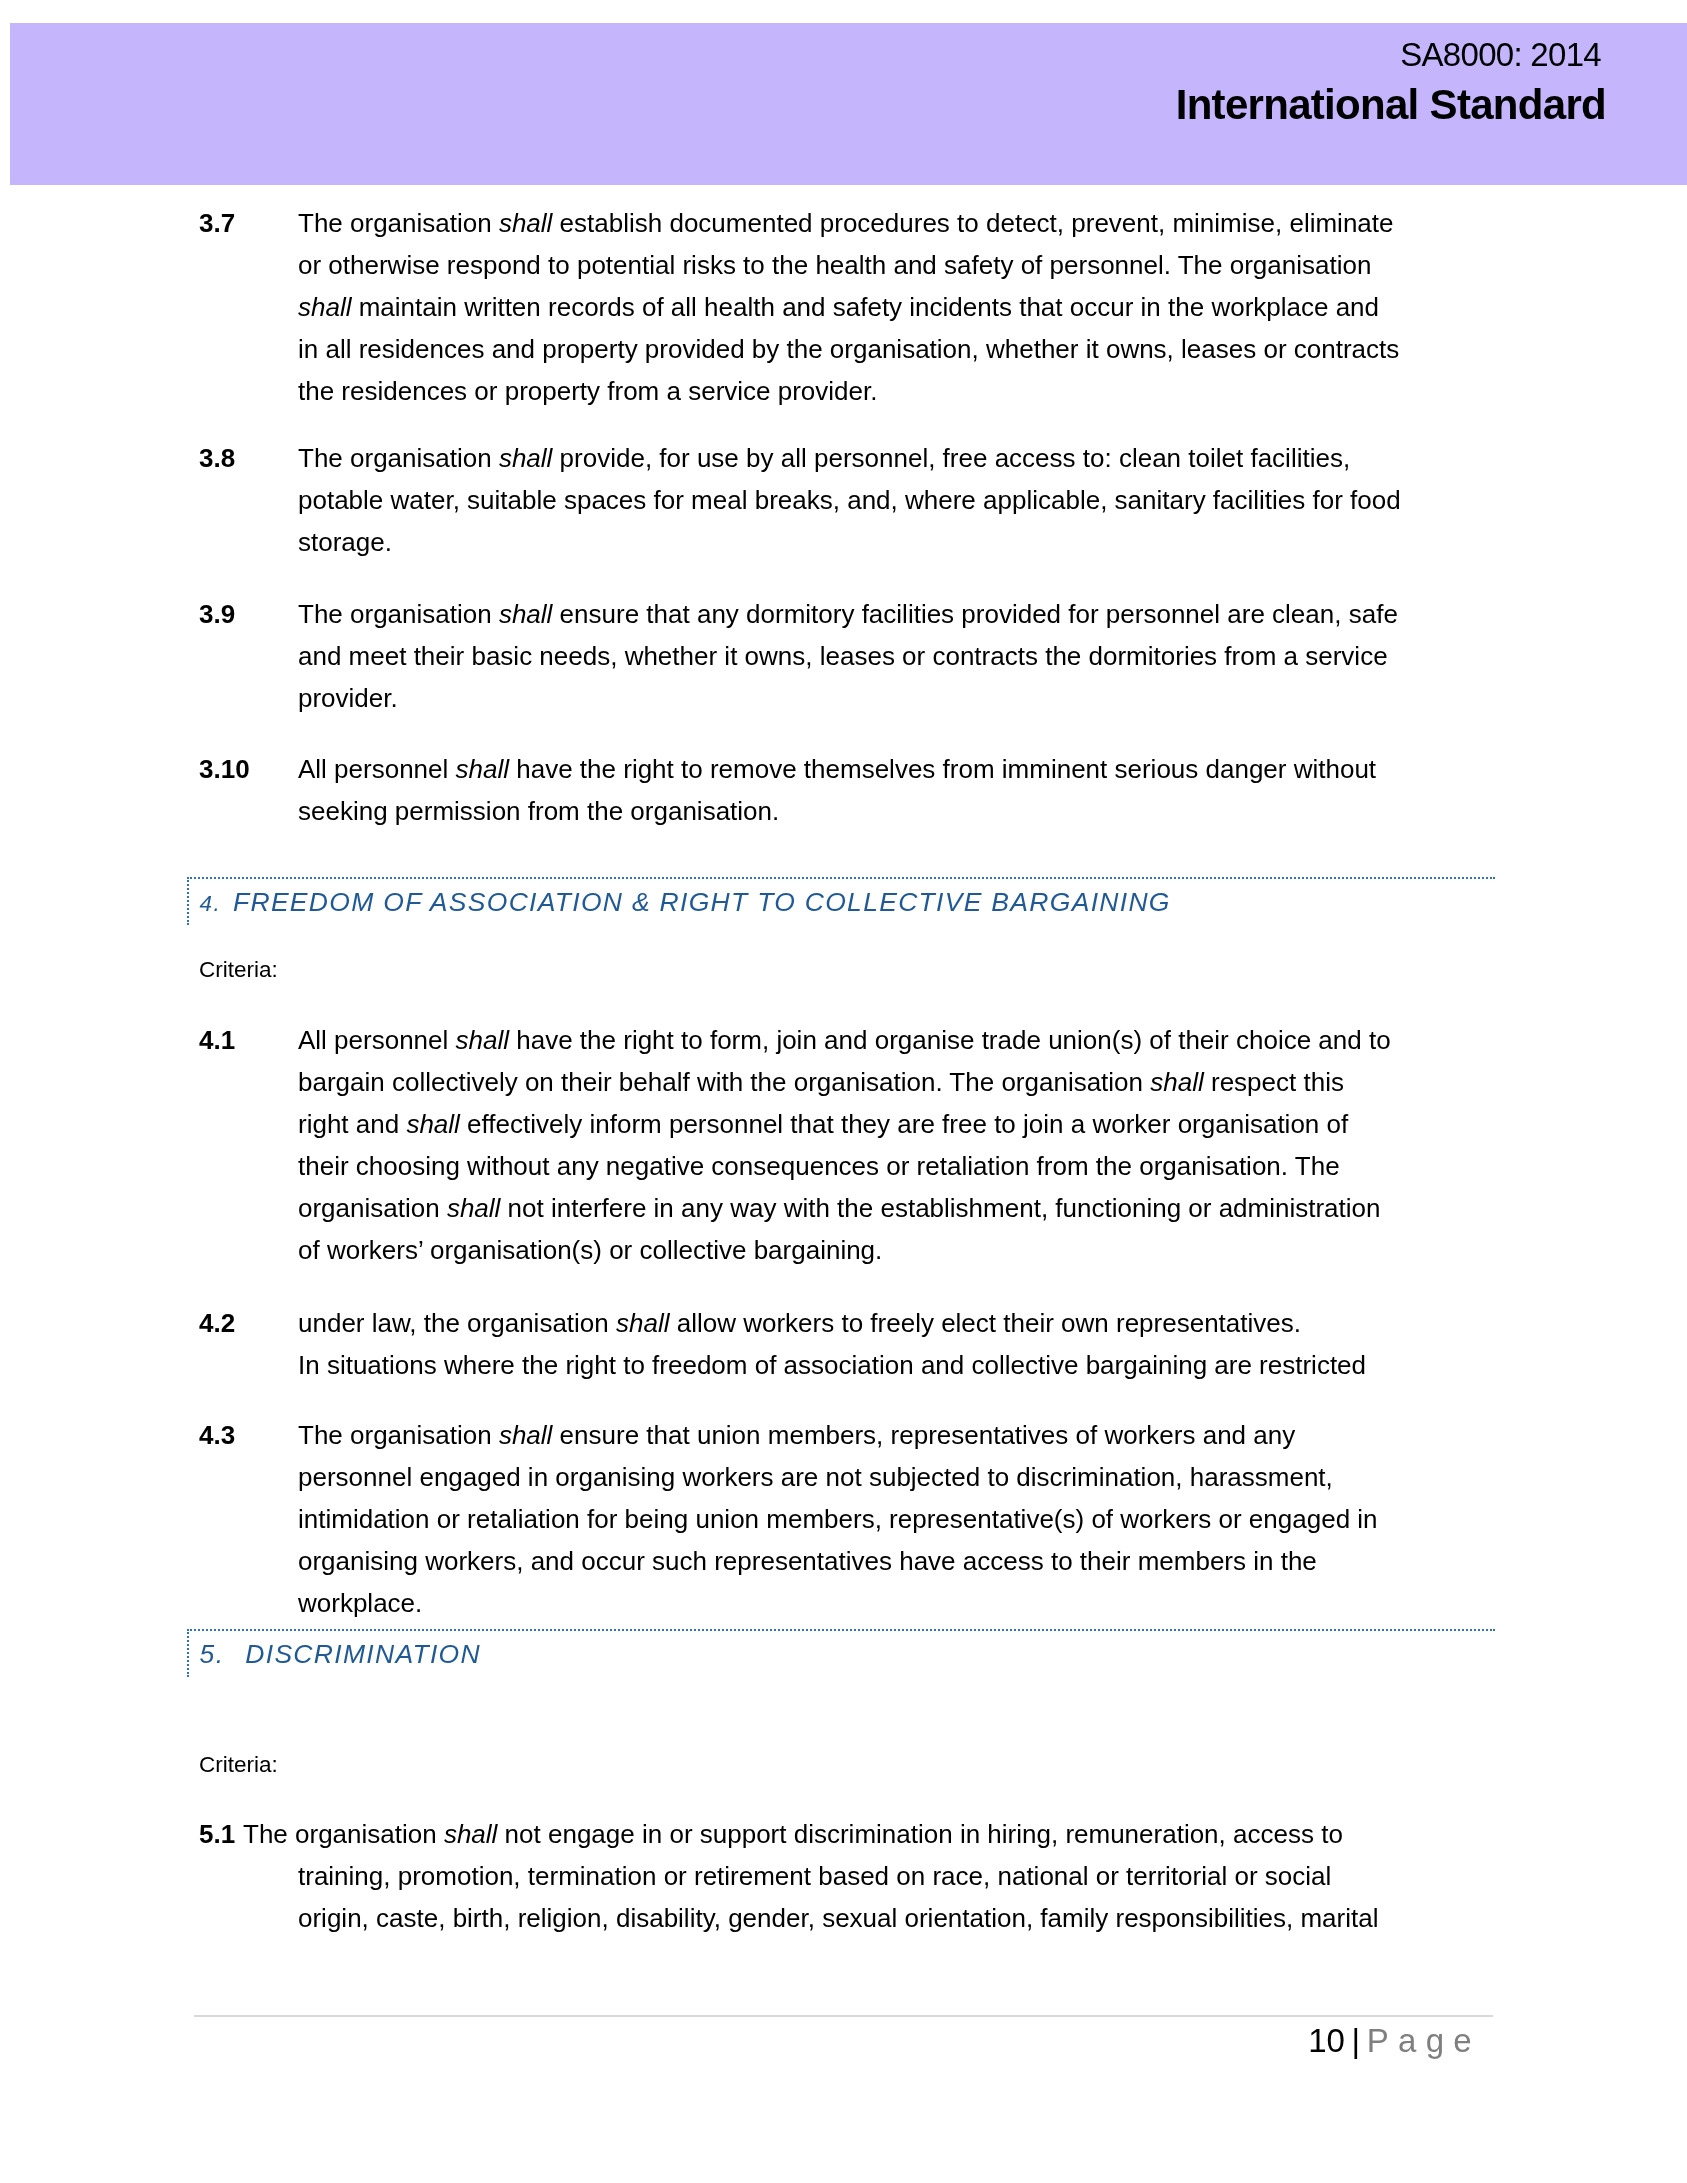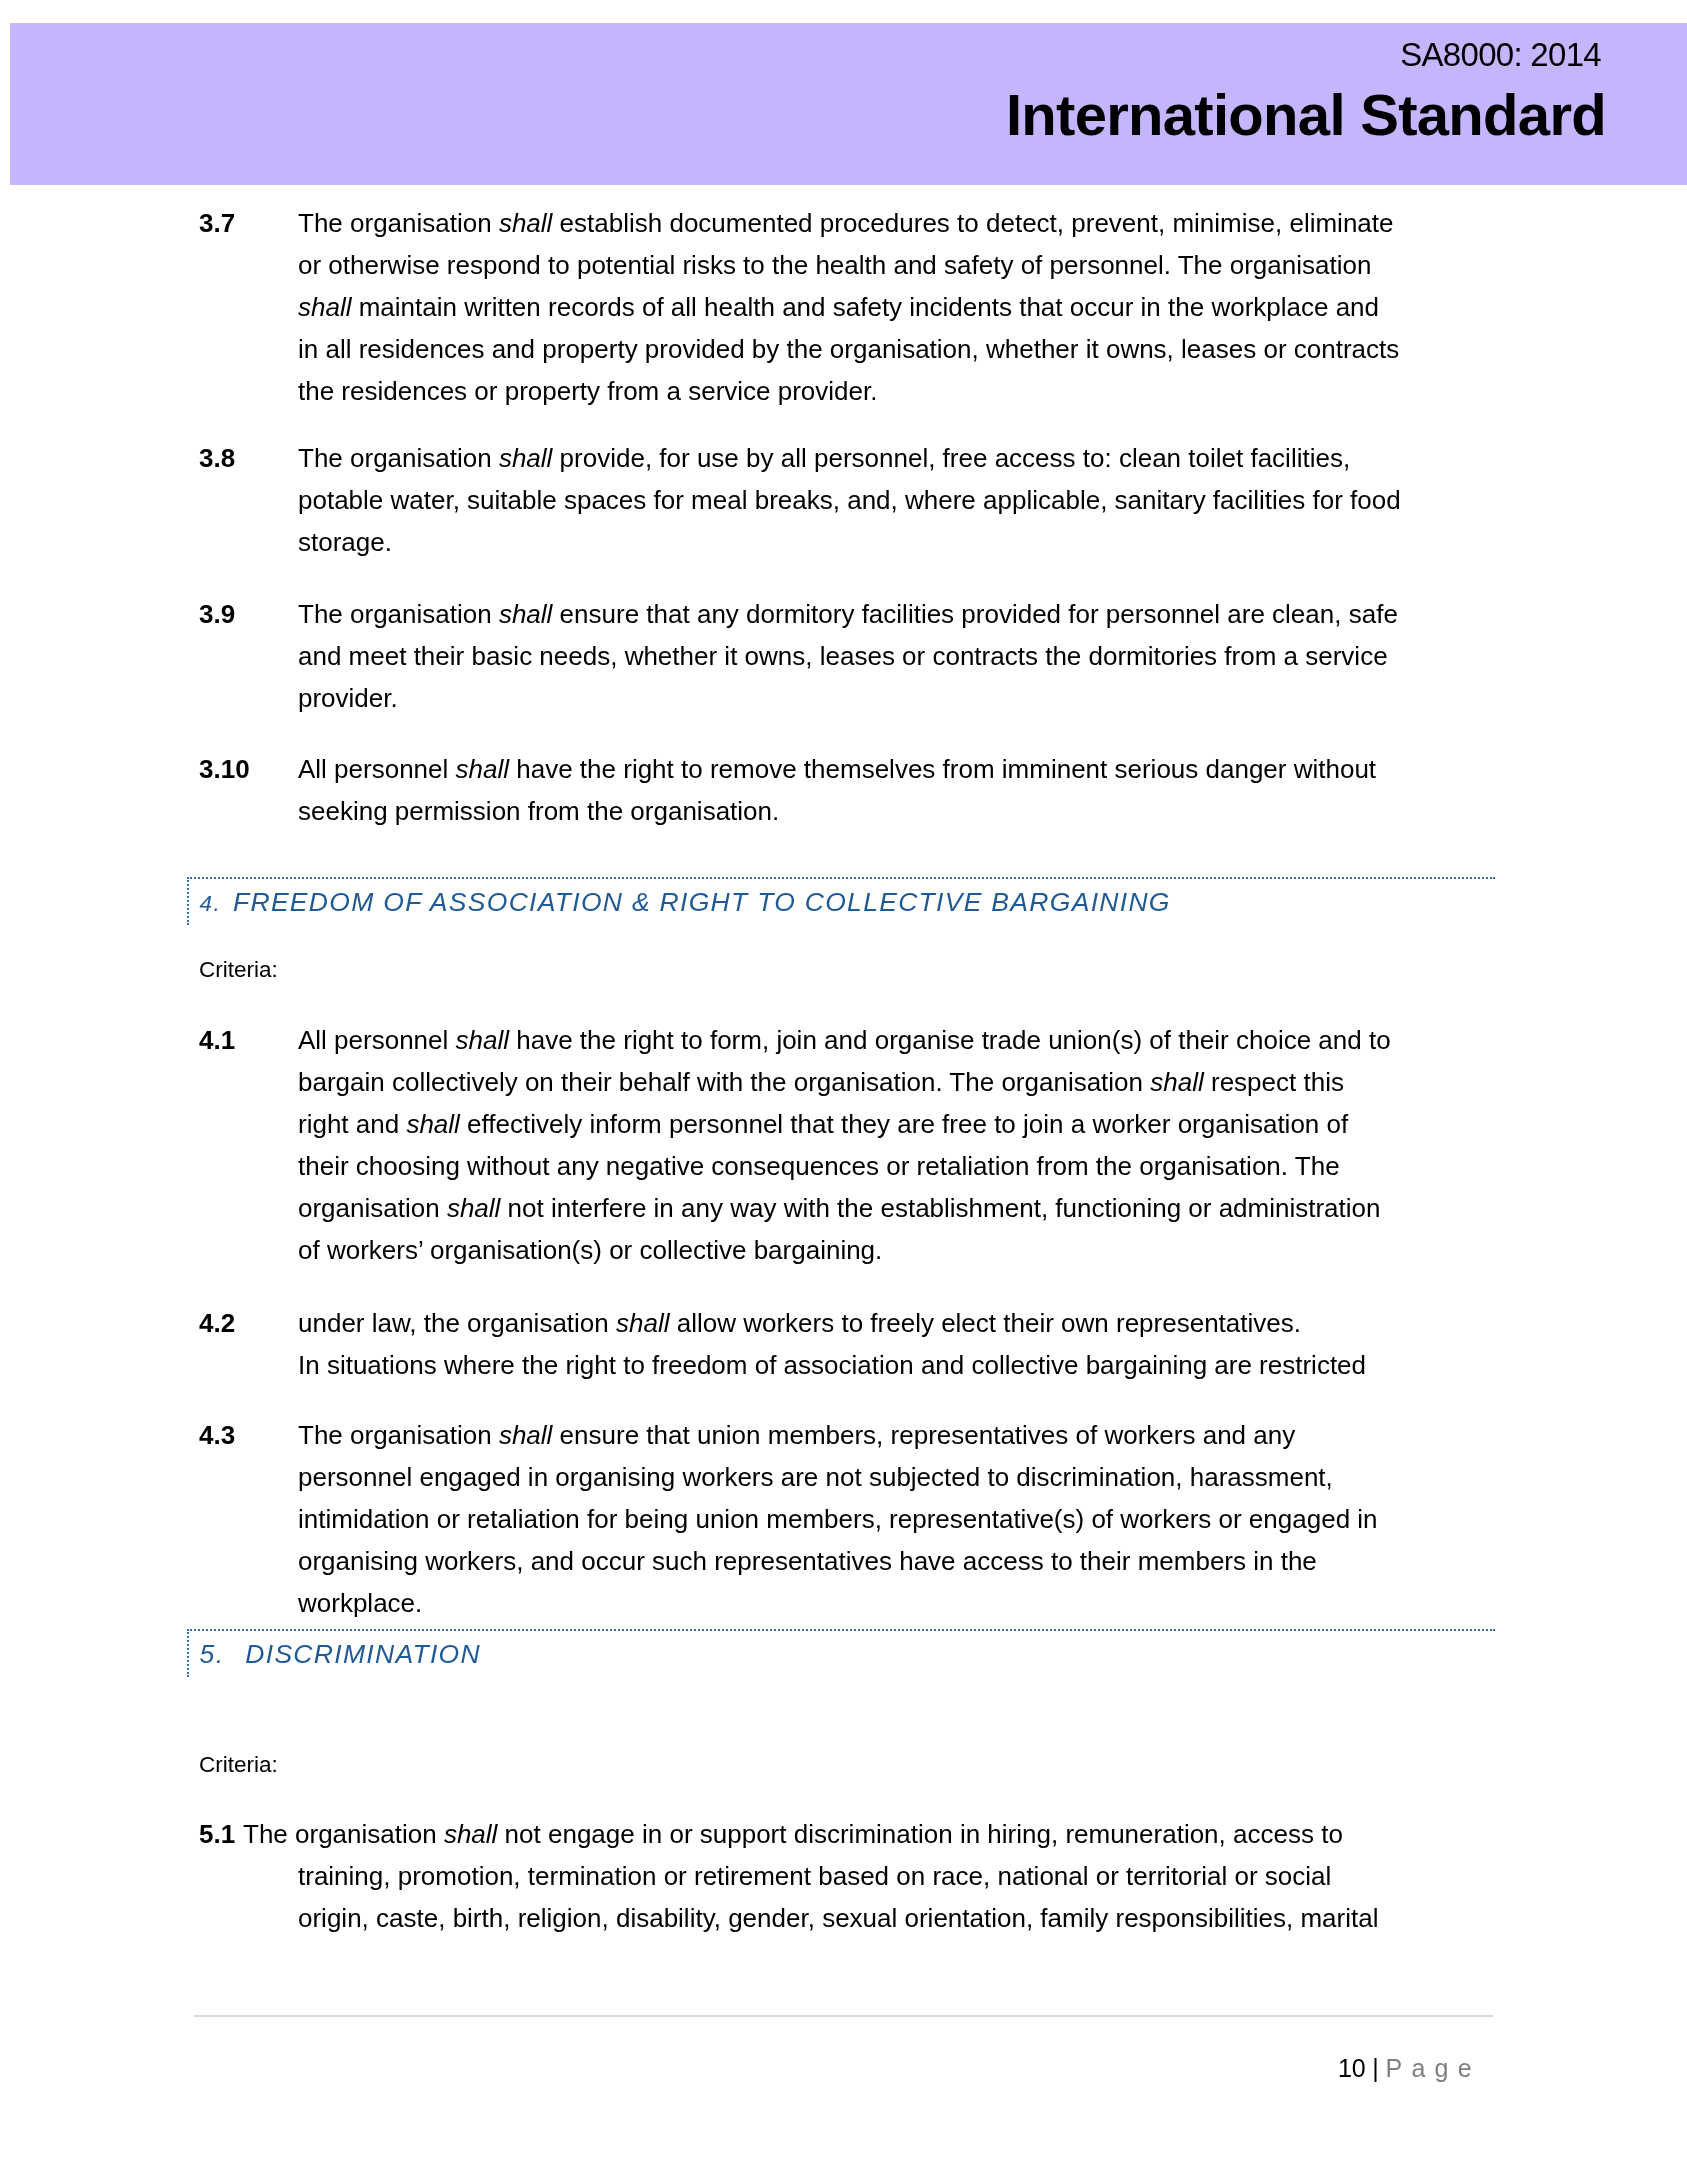--- a/index.html
+++ b/index.html
@@ -1,37 +1,37 @@
 <!DOCTYPE html>
 <html style="font-size:10.6px"><head>
 <meta charset="utf-8">
 <style>
   html, body { margin: 0; padding: 0; background: #ffffff; }
   body { width: 1687px; height: 2183px; position: relative; overflow: hidden;
          font-family: "Liberation Sans", "DejaVu Sans", sans-serif; color: #000; }
   .header { position: absolute; left: 10px; top: 23px; width: 1682px; height: 162px; background: #c4b5fd; }
   .header .doc-id { position: absolute; right: 91px; top: 13.2px; font-size: 33px; letter-spacing: -0.7px; color: #000; }
-  .header .doc-title { position: absolute; right: 86px; top: 58px; font-size: 58px; font-weight: bold; letter-spacing: -0.7px; color: #000; }
+  .header .doc-title { position: absolute; right: 86px; top: 58px; font-size: 42px; font-weight: bold; letter-spacing: -0.7px; color: #000; }
 
   .clause { position: absolute; left: 0; width: 1687px; font-size: 26px; line-height: 42px; }
   .clause .num { position: absolute; left: 199px; top: 0; font-weight: bold; }
   .clause .body { position: absolute; left: 298px; width: 1204px; }
   .clause .line { display: block; white-space: nowrap; }
   .clause.inline .num { left: 199px; }
   em { font-style: italic; }
 
   .section { position: absolute; left: 187px; width: 1306px; height: 46px;
              border-top: 2.6px dotted #2E74B5; border-left: 2.6px dotted #2E74B5; border-bottom: none; border-right: none;
              border-top-left-radius: 0; font-style: italic; }
   .section .sec-label { position: absolute; left: 10.6px; top: 8px; font-size: 26.5px; letter-spacing: 1.3px; color: #1F5A96; white-space: nowrap; }
   .section .sec-label .sec-num { font-size: 22.5px; margin-right: 12px; }
   .criteria { position: absolute; left: 199px; font-size: 22.5px; color: #000; }
 
   .footer-rule { position: absolute; left: 194px; top: 2015px; width: 1299px; height: 2px; background: #D9D9D9; }
-  .footer { position: absolute; right: 206px; top: 2022px; font-size: 25px; white-space: nowrap; margin-top: 32px; }
+  .footer { position: absolute; right: 206px; top: 2022px; font-size: 33px; white-space: nowrap; }
   .footer .pg-sep { margin: 0 6.6px; }
   .footer .pg-word { color: #7F7F7F; letter-spacing: 9.3px; }
 </style>
 </head>
 <body>
 
 <div class="header">
   <div class="doc-id">SA8000: 2014</div>
   <div class="doc-title">International Standard</div>
 </div>

